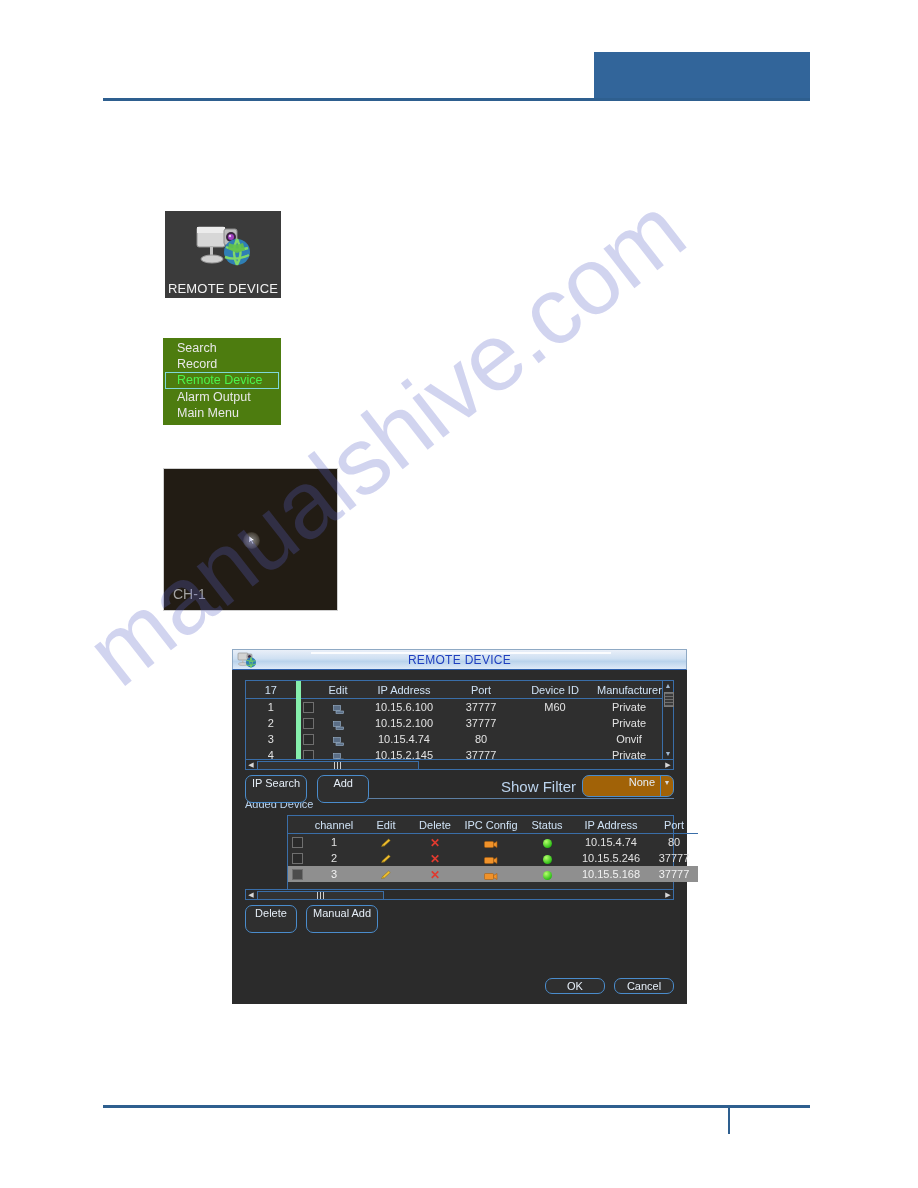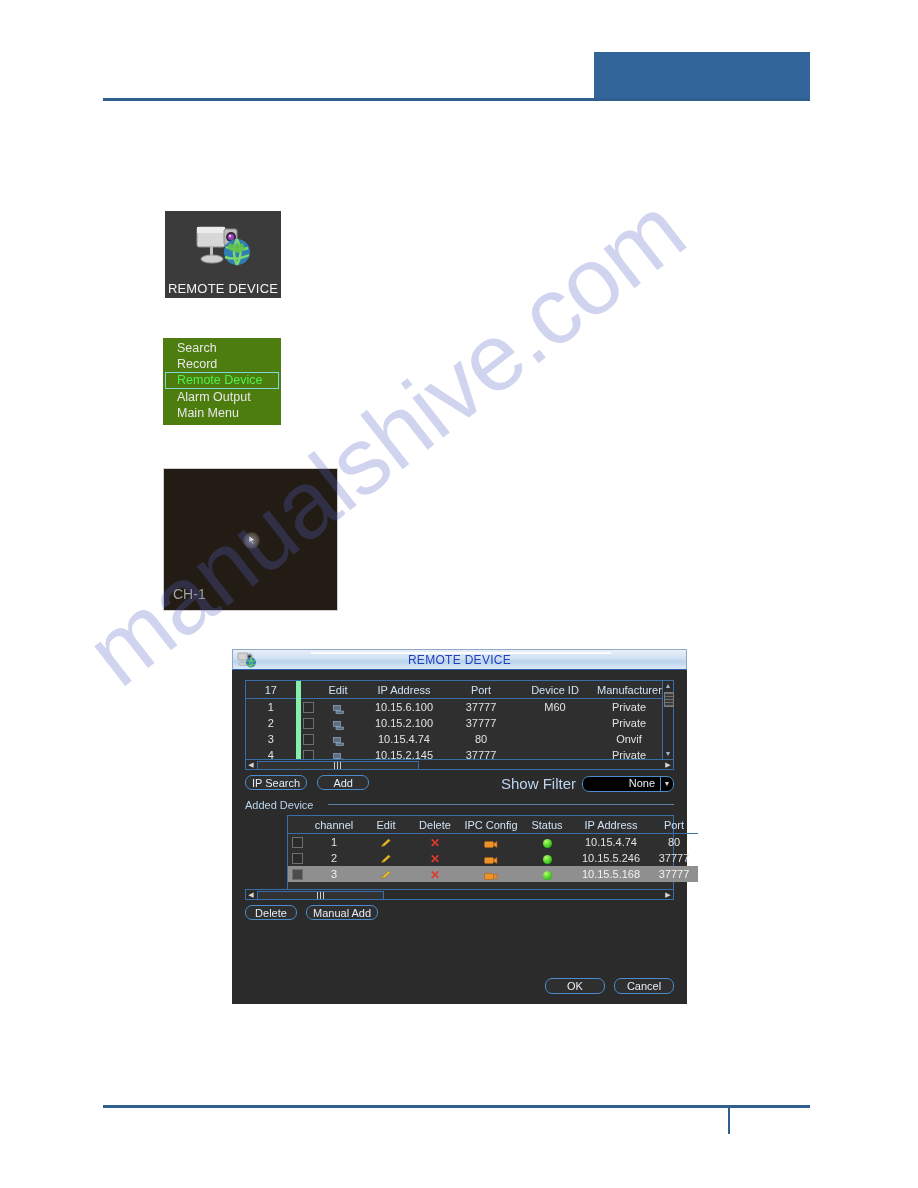--- a/index.html
+++ b/index.html
@@ -302,21 +302,21 @@
   }
   .hscroll .thumb i {
     position: absolute; left: 50%; top: 0px; margin-left: -4px;
     width: 8px; height: 7px;
     background: repeating-linear-gradient(to right,#cfcfcf 0 1px,transparent 1px 3px);
   }
 
   
   .btn {
     display: inline-block;
-    height: 15px;
+    height: 28px;
     line-height: 14px;
     padding: 0 6px;
     min-width: 52px;
     text-align: center;
     font-size: 11px;
     color: #e6eef7;
     border: 1px solid #4a8ccc;
     border-radius: 7px;
     background: #2f2f2f;
     box-sizing: border-box;
@@ -332,24 +332,24 @@
     position: absolute;
     right: 0; top: 0;
     display: flex;
     align-items: center;
     gap: 6px;
   }
   .lbl { font-size: 15px; color: #bcd4ee; }
   .sel-box {
     display: flex;
     align-items: stretch;
-    height: 16px;
+    height: 22px;
     border: 1px solid #4a8ccc;
     border-radius: 7px;
-    background: #000000;
+    background: #a16207;
     box-sizing: border-box;
     overflow: hidden;
   }
   .sel-box .val {
     width: 72px;
     text-align: right;
     padding-right: 5px;
     font-size: 11px;
     line-height: 13px;
     color: #e6eef7;
@@ -359,21 +359,21 @@
     border-left: 1px solid #4a8ccc;
     text-align: center;
     font-size: 7px;
     line-height: 13px;
     color: #d8d8d8;
   }
 
   .section-head {
     margin-top: 7px;
     display: flex;
-    align-items: center;
+    align-items: flex-start;
     gap: 14px;
     height: 13px;
   }
   .section-head .s-txt { font-size: 11px; color: #bcd4ee; white-space: nowrap; }
   .section-head .s-line { flex: 1; height: 1px; background: #5d7fa3; }
 
   .footer-btns {
     position: absolute;
     right: 13px;
     bottom: 10px;

